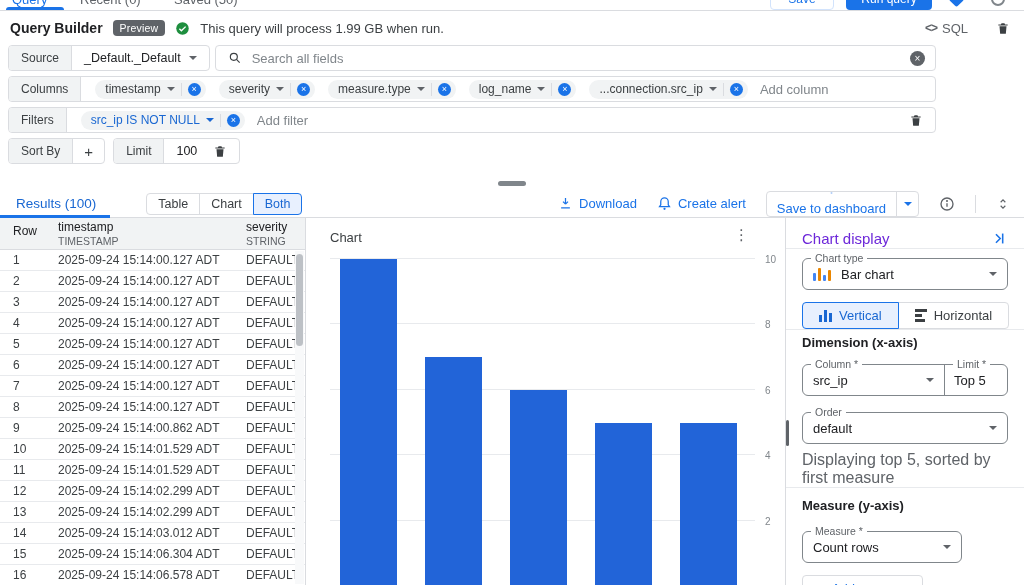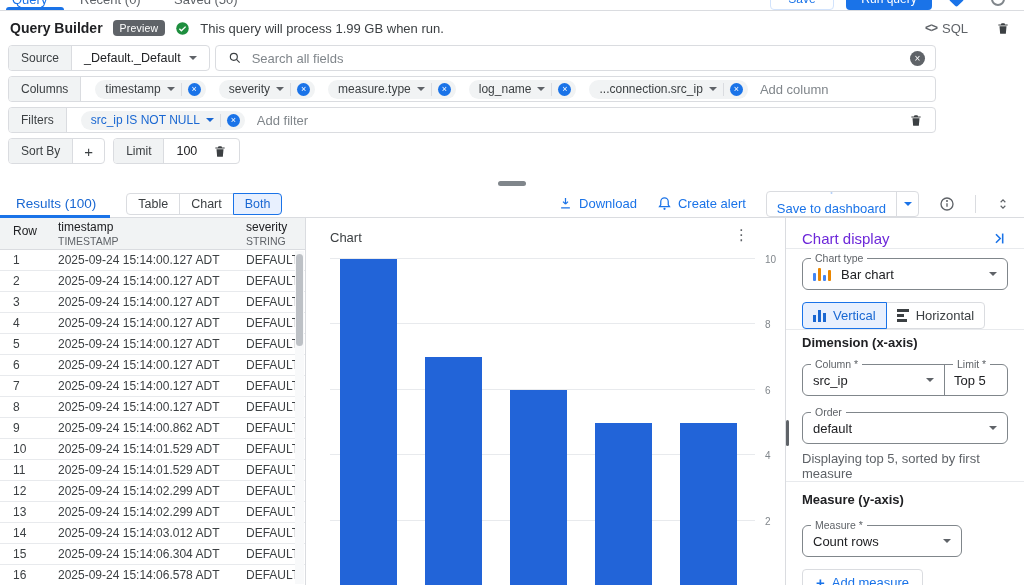--- a/index.html
+++ b/index.html
@@ -50,21 +50,21 @@
   .chip.blue .caret { color:#1967d2; }
   .add-inp { margin-left:12px; }
   .row-trash { display:flex; align-items:center; padding:0 12px; margin-left:auto; background:none; border:none; }
   .plus-btn { display:flex; align-items:center; padding:0 11px; font-size:15px; color:#3c4043; background:none; border:none; }
   .limit-val { display:flex; align-items:center; padding:0 4px 0 12px; font-size:12.5px; cursor:text; }
   .mr8 { margin-right:8px; }
   .drag-handle { position:absolute; left:50%; top:181px; width:28px; height:5px; margin-left:-14px; background:#80868b; border-radius:3px; cursor:row-resize; }
 
   
   .results { position:absolute; left:0; top:190px; width:1024px; height:395px; background:#fff; }
-  .results-bar { position:relative; height:28px; border-bottom:1px solid #dadce0; display:flex; align-items:center; padding:0 14px 0 16px; }
+  .results-bar { position:relative; height:28px; border-bottom:1px solid #dadce0; display:flex; align-items:center; padding:0 14px 0 16px;gap:20px; }
   .results-tab { font-size:13.5px; font-weight:500; color:#1967d2; cursor:pointer; }
   .bar-underline { position:absolute; left:0; bottom:-1px; width:110px; height:3px; background:#1a73e8; }
   .seg { display:flex; margin-left:30px; }
   .sbtn { height:22px; padding:0 11px; font-size:12.5px; border:1px solid #dadce0; background:#fff; color:#3c4043; margin-left:-1px; }
   .sbtn:first-child { border-radius:4px 0 0 4px; margin-left:0; }
   .sbtn:last-child { border-radius:0 4px 4px 0; }
   .sbtn.active { background:#e8f0fe; border-color:#1a73e8; color:#1967d2; font-weight:500; position:relative; z-index:1; }
   .actions { margin-left:auto; display:flex; align-items:center; gap:20px; }
   .act { display:flex; align-items:center; gap:6px; color:#1a73e8; font-size:13px; font-weight:500; cursor:pointer; }
   .std-btn { display:flex; align-items:stretch; border:1px solid #dadce0; border-radius:4px; height:26px; background:#fff; }
@@ -101,37 +101,37 @@
   .field { position:relative; border:1px solid #80868b; border-radius:6px; height:32px; display:flex; align-items:center; padding:0 10px; background:#fff; cursor:pointer; }
   .flabel { position:absolute; top:-7px; left:8px; background:#fff; padding:0 4px; font-size:10.5px; color:#5f6368; white-space:nowrap; }
   .fvalue { font-size:13px; color:#202124; flex:1; }
   .field .caret, .jleft .caret { color:#5f6368; }
   .ct-field { margin-top:9px; }
   .ct-icon { display:flex; align-items:flex-end; gap:2px; height:14px; margin-right:10px; }
   .ct-icon i { width:3px; display:block; border-radius:1px; }
   .ct-icon i:nth-child(1){height:8px;background:#4285f4;} .ct-icon i:nth-child(2){height:13px;background:#ea8600;}
   .ct-icon i:nth-child(3){height:6px;background:#4285f4;} .ct-icon i:nth-child(4){height:11px;background:#ea8600;}
   .toggle { display:flex; margin-top:12px; }
-  .tbtn { height:27px; display:flex; align-items:center; gap:7px; padding:0 10px; border:1px solid #dadce0; background:#fff; color:#3c4043; font-size:13px; font-weight:500; margin-left:-1px; }
+  .tbtn { height:27px; display:flex; align-items:center; gap:7px; padding:0 16px; border:1px solid #dadce0; background:#fff; color:#3c4043; font-size:13px; font-weight:500; margin-left:-1px; }
   .tbtn:first-child { border-radius:4px 0 0 4px; margin-left:0; }
   .tbtn:last-child { border-radius:0 4px 4px 0; }
   .tbtn.sel { background:#e8f0fe; border-color:#1a73e8; color:#1967d2; position:relative; z-index:1; }
   .vbars { display:flex; align-items:flex-end; gap:2px; height:12px; }
   .vbars i { width:3px; background:#1967d2; display:block; }
   .vbars i:nth-child(1){height:7px;} .vbars i:nth-child(2){height:12px;} .vbars i:nth-child(3){height:9px;}
   .hbars { display:flex; flex-direction:column; gap:2px; }
   .hbars i { height:3px; background:#3c4043; display:block; }
   .hbars i:nth-child(1){width:12px;} .hbars i:nth-child(2){width:7px;} .hbars i:nth-child(3){width:10px;}
   .sec-head { font-size:13px; font-weight:bold; color:#202124; }
   .sh-dim { margin:5px 0 14px; } .sh-meas { margin:10px 0 18px; }
   .joined { display:flex; border:1px solid #80868b; border-radius:6px; height:32px; background:#fff; }
   .jleft { position:relative; flex:1; display:flex; align-items:center; padding:0 10px; border-right:1px solid #80868b; cursor:pointer; }
   .jright { position:relative; width:62px; display:flex; align-items:center; padding:0 9px; cursor:text; }
   .order-field { margin-top:16px; }
-  .helper { font-size:13px; color:#5f6368; margin-top:7px; }
+  .helper { font-size:16px; color:#5f6368; margin-top:7px; }
   .measure-field { width:160px; }
   .add-measure { margin-top:12px; display:flex; width:max-content; align-items:center; gap:7px; height:27px; padding:0 13px; border:1px solid #dadce0; border-radius:4px; background:#fff; color:#1a73e8; font-size:13px; font-weight:500; }
   .add-measure .plus { font-size:15px; font-weight:bold; }
   .panel-scroll { position:absolute; left:0; top:202px; width:3px; height:26px; background:#5f6368; border-radius:2px; }
 </style>
 </head>
 <body>
 
 <div class="app">
 

